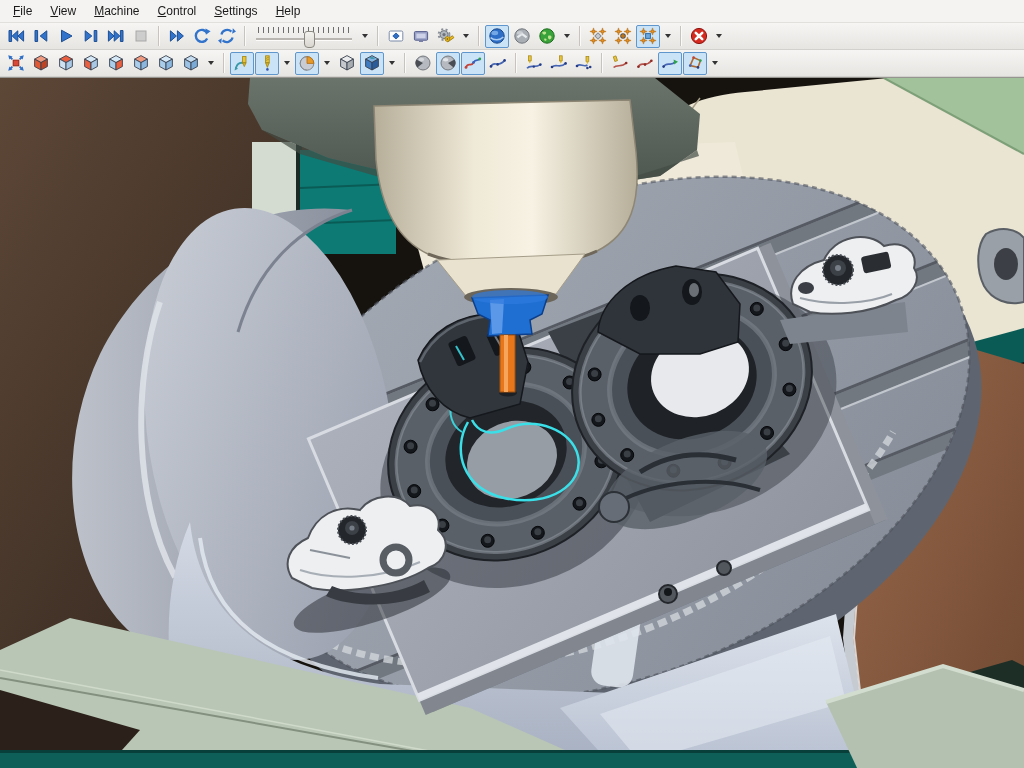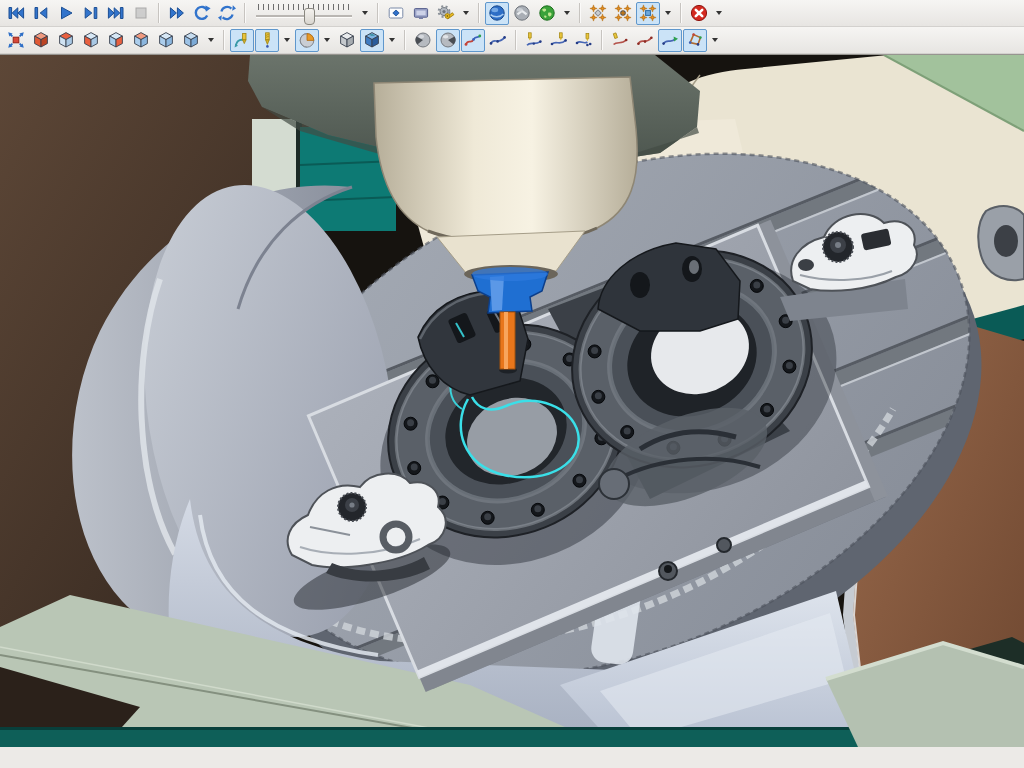--- a/index.html
+++ b/index.html
@@ -29,20 +29,28 @@
     background:#b9b6b2;border-bottom:1px solid #fdfcfa;}
   .tb-slider .thumb{position:absolute;top:6px;width:9px;height:15px;background:linear-gradient(#f4f2ee,#d9d6d0);
     border:1px solid #8a8880;border-radius:3px 3px 4px 4px;}
   
   .viewport{flex:1 1 auto;position:relative;border-top:1px solid #979590;line-height:0;}
 </style>
 </head>
 <body>
 
 <div class="window">
+  <div class="menubar" id="menubar">
+    <span class="menu-item">File</span>
+    <span class="menu-item">View</span>
+    <span class="menu-item">Machine</span>
+    <span class="menu-item">Control</span>
+    <span class="menu-item">Settings</span>
+    <span class="menu-item">Help</span>
+  </div>
 
   <div class="tbrow" id="toolbar-row1">
       <button class="tb-btn">
         <svg viewBox="0 0 18 18" width="18" height="18">
           <g fill="#3274cc" stroke="#1c4f94" stroke-linejoin="round">
             <rect x="2" y="3.5" width="2.6" height="11"></rect>
             <path d="M10.8,3.8 L5.2,9 L10.8,14.2 Z"></path>
             <path d="M16.6,3.8 L11,9 L16.6,14.2 Z"></path>
           </g>
         </svg>

